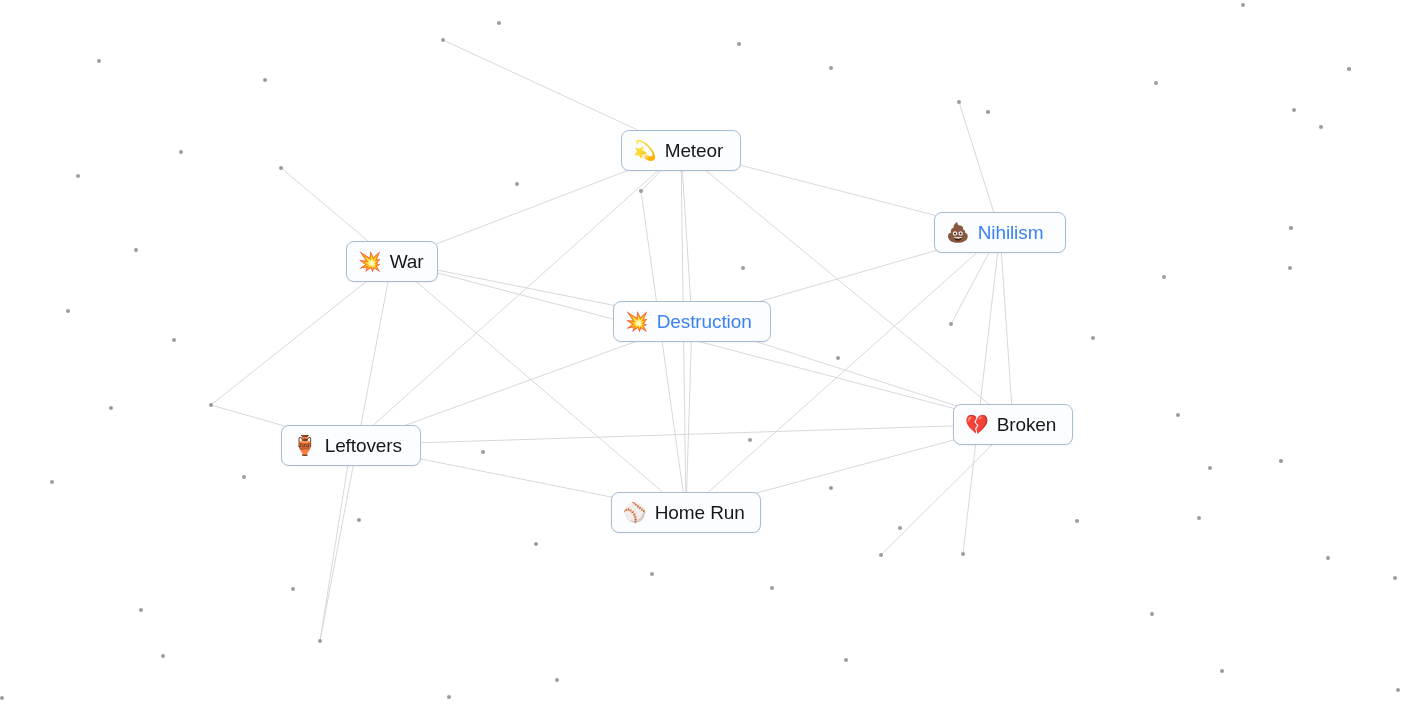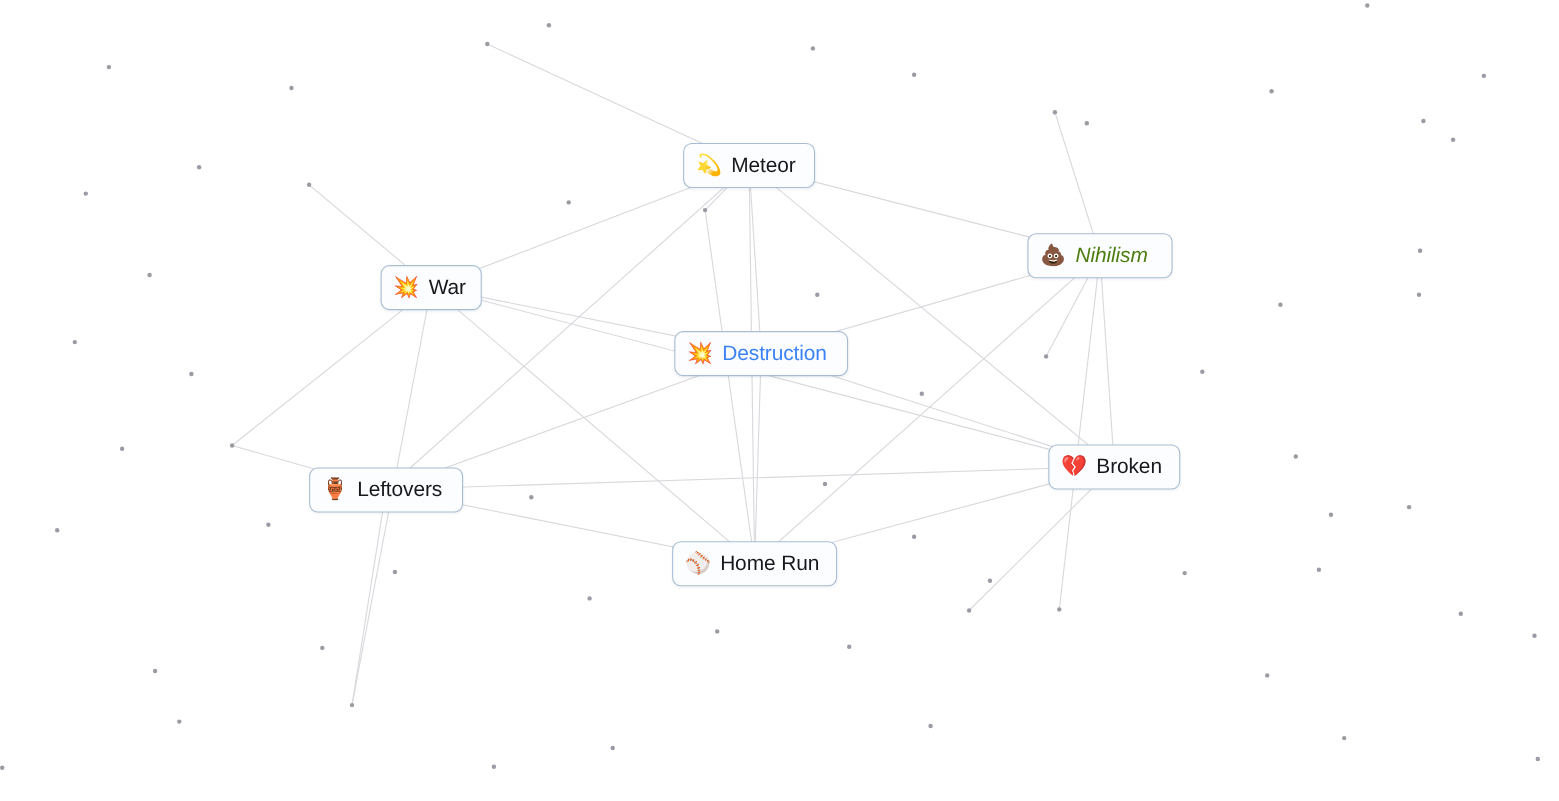--- a/index.html
+++ b/index.html
@@ -179,21 +179,21 @@
       <div class="node" style="left: 621px; top: 130px; min-width: 120px; height: 41px; background: rgb(251, 253, 255); border-color: rgb(169, 189, 210);">
         <span class="emoji">💫</span>
         <span class="label" style="color: rgb(22, 24, 29);">Meteor</span>
       </div>
       <div class="node" style="left: 346px; top: 241px; min-width: 92px; height: 41px; background: rgb(251, 253, 255); border-color: rgb(169, 189, 210);">
         <span class="emoji">💥</span>
         <span class="label" style="color: rgb(22, 24, 29);">War</span>
       </div>
       <div class="node" style="left: 934px; top: 212px; min-width: 132px; height: 41px; background: rgb(251, 253, 255); border-color: rgb(169, 189, 210);">
         <span class="emoji">💩</span>
-        <span class="label" style="color: #4d7c0f; font-style: italic;">Nihilism</span>
+        <span class="label" style="color: #3b82f6;">Nihilism</span>
       </div>
       <div class="node" style="left: 613px; top: 301px; min-width: 158px; height: 41px; background: rgb(251, 253, 255); border-color: rgb(169, 189, 210);">
         <span class="emoji">💥</span>
         <span class="label" style="color: #3b82f6;">Destruction</span>
       </div>
       <div class="node" style="left: 953px; top: 404px; min-width: 120px; height: 41px; background: rgb(251, 253, 255); border-color: rgb(169, 189, 210);">
         <span class="emoji">💔</span>
         <span class="label" style="color: rgb(22, 24, 29);">Broken</span>
       </div>
       <div class="node" style="left: 281px; top: 425px; min-width: 140px; height: 41px; background: rgb(251, 253, 255); border-color: rgb(169, 189, 210);">

